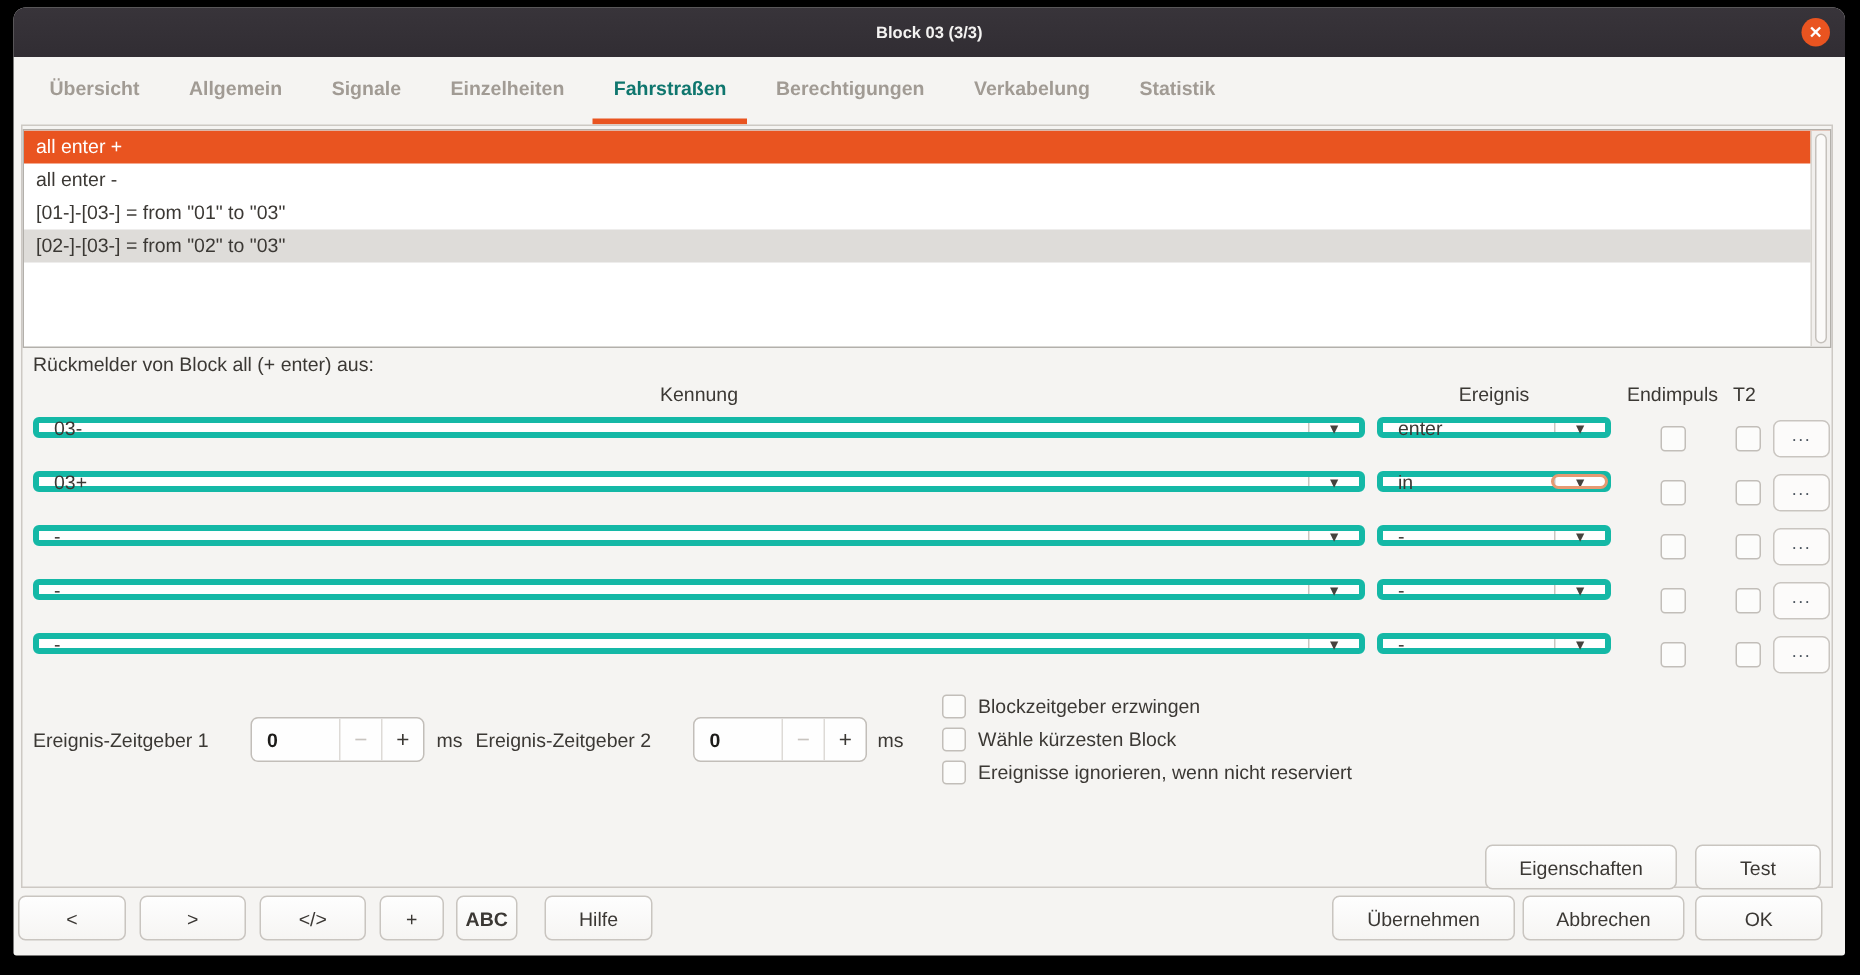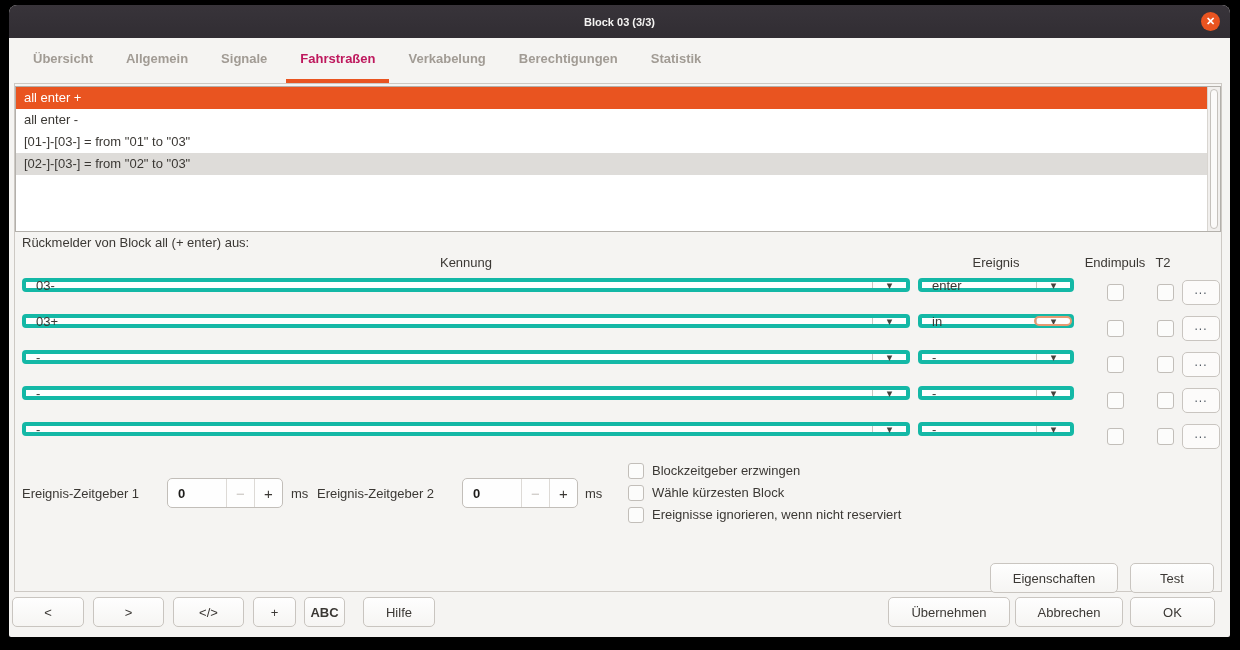--- a/index.html
+++ b/index.html
@@ -15,21 +15,21 @@
   .titlebar .title { color: #f4f3f2; font-weight: bold; font-size: 11px; }
   .close-btn { position: absolute; right: 10px; top: 7px; width: 19px; height: 19px; border-radius: 50%;
     background: #e95420; color: #fff; display: flex; align-items: center; justify-content: center;
     font-size: 11px; font-weight: bold; cursor: pointer; }
 
   
   .tabbar { position: absolute; left: 0; top: 33px; width: 100%; height: 45px;
     display: flex; align-items: stretch; padding-left: 10px; }
   .tab { display: flex; align-items: center; padding: 0 14px; margin-right: 5px;
     font-weight: bold; color: #a19b94; border-bottom: 4px solid transparent; cursor: pointer; }
-  .tab.active { color: #be185d; border-bottom-color: #e95420; }
+  .tab.active { color: #0f766e; border-bottom-color: #e95420; }
 
   
   .panel { position: absolute; left: 5px; top: 78px; width: 1208px; height: 509px;
     border: 1px solid #cdc9c4; background: #f5f4f2; }
 
   
   .routes { position: absolute; left: 0px; top: 2px; width: 1206px; height: 146px;
     background: #fff; border: 1px solid #b3b0ab; overflow: hidden; }
   .route-item { height: 22px; line-height: 22px; padding-left: 8px; white-space: nowrap; cursor: default; }
   .route-item.selected { background: #e95420; color: #fff; }
@@ -110,23 +110,24 @@
       <span class="title">Block 03 (3/3)</span>
       <span class="close-btn">
         <span>✕</span>
       </span>
     </div>
 
     <div class="tabbar">
       <div class="tab">Übersicht</div>
       <div class="tab">Allgemein</div>
       <div class="tab">Signale</div>
+      <div class="tab">Einzelheiten</div>
       <div class="tab active">Fahrstraßen</div>
+      <div class="tab">Berechtigungen</div>
       <div class="tab">Verkabelung</div>
-      <div class="tab">Berechtigungen</div>
       <div class="tab">Statistik</div>
     </div>
 
     <div class="panel">
 
       <div class="routes">
         <div class="route-item selected">all enter +</div>
         <div class="route-item">all enter -</div>
         <div class="route-item">[01-]-[03-] = from "01" to "03"</div>
         <div class="route-item alt">[02-]-[03-] = from "02" to "03"</div>

